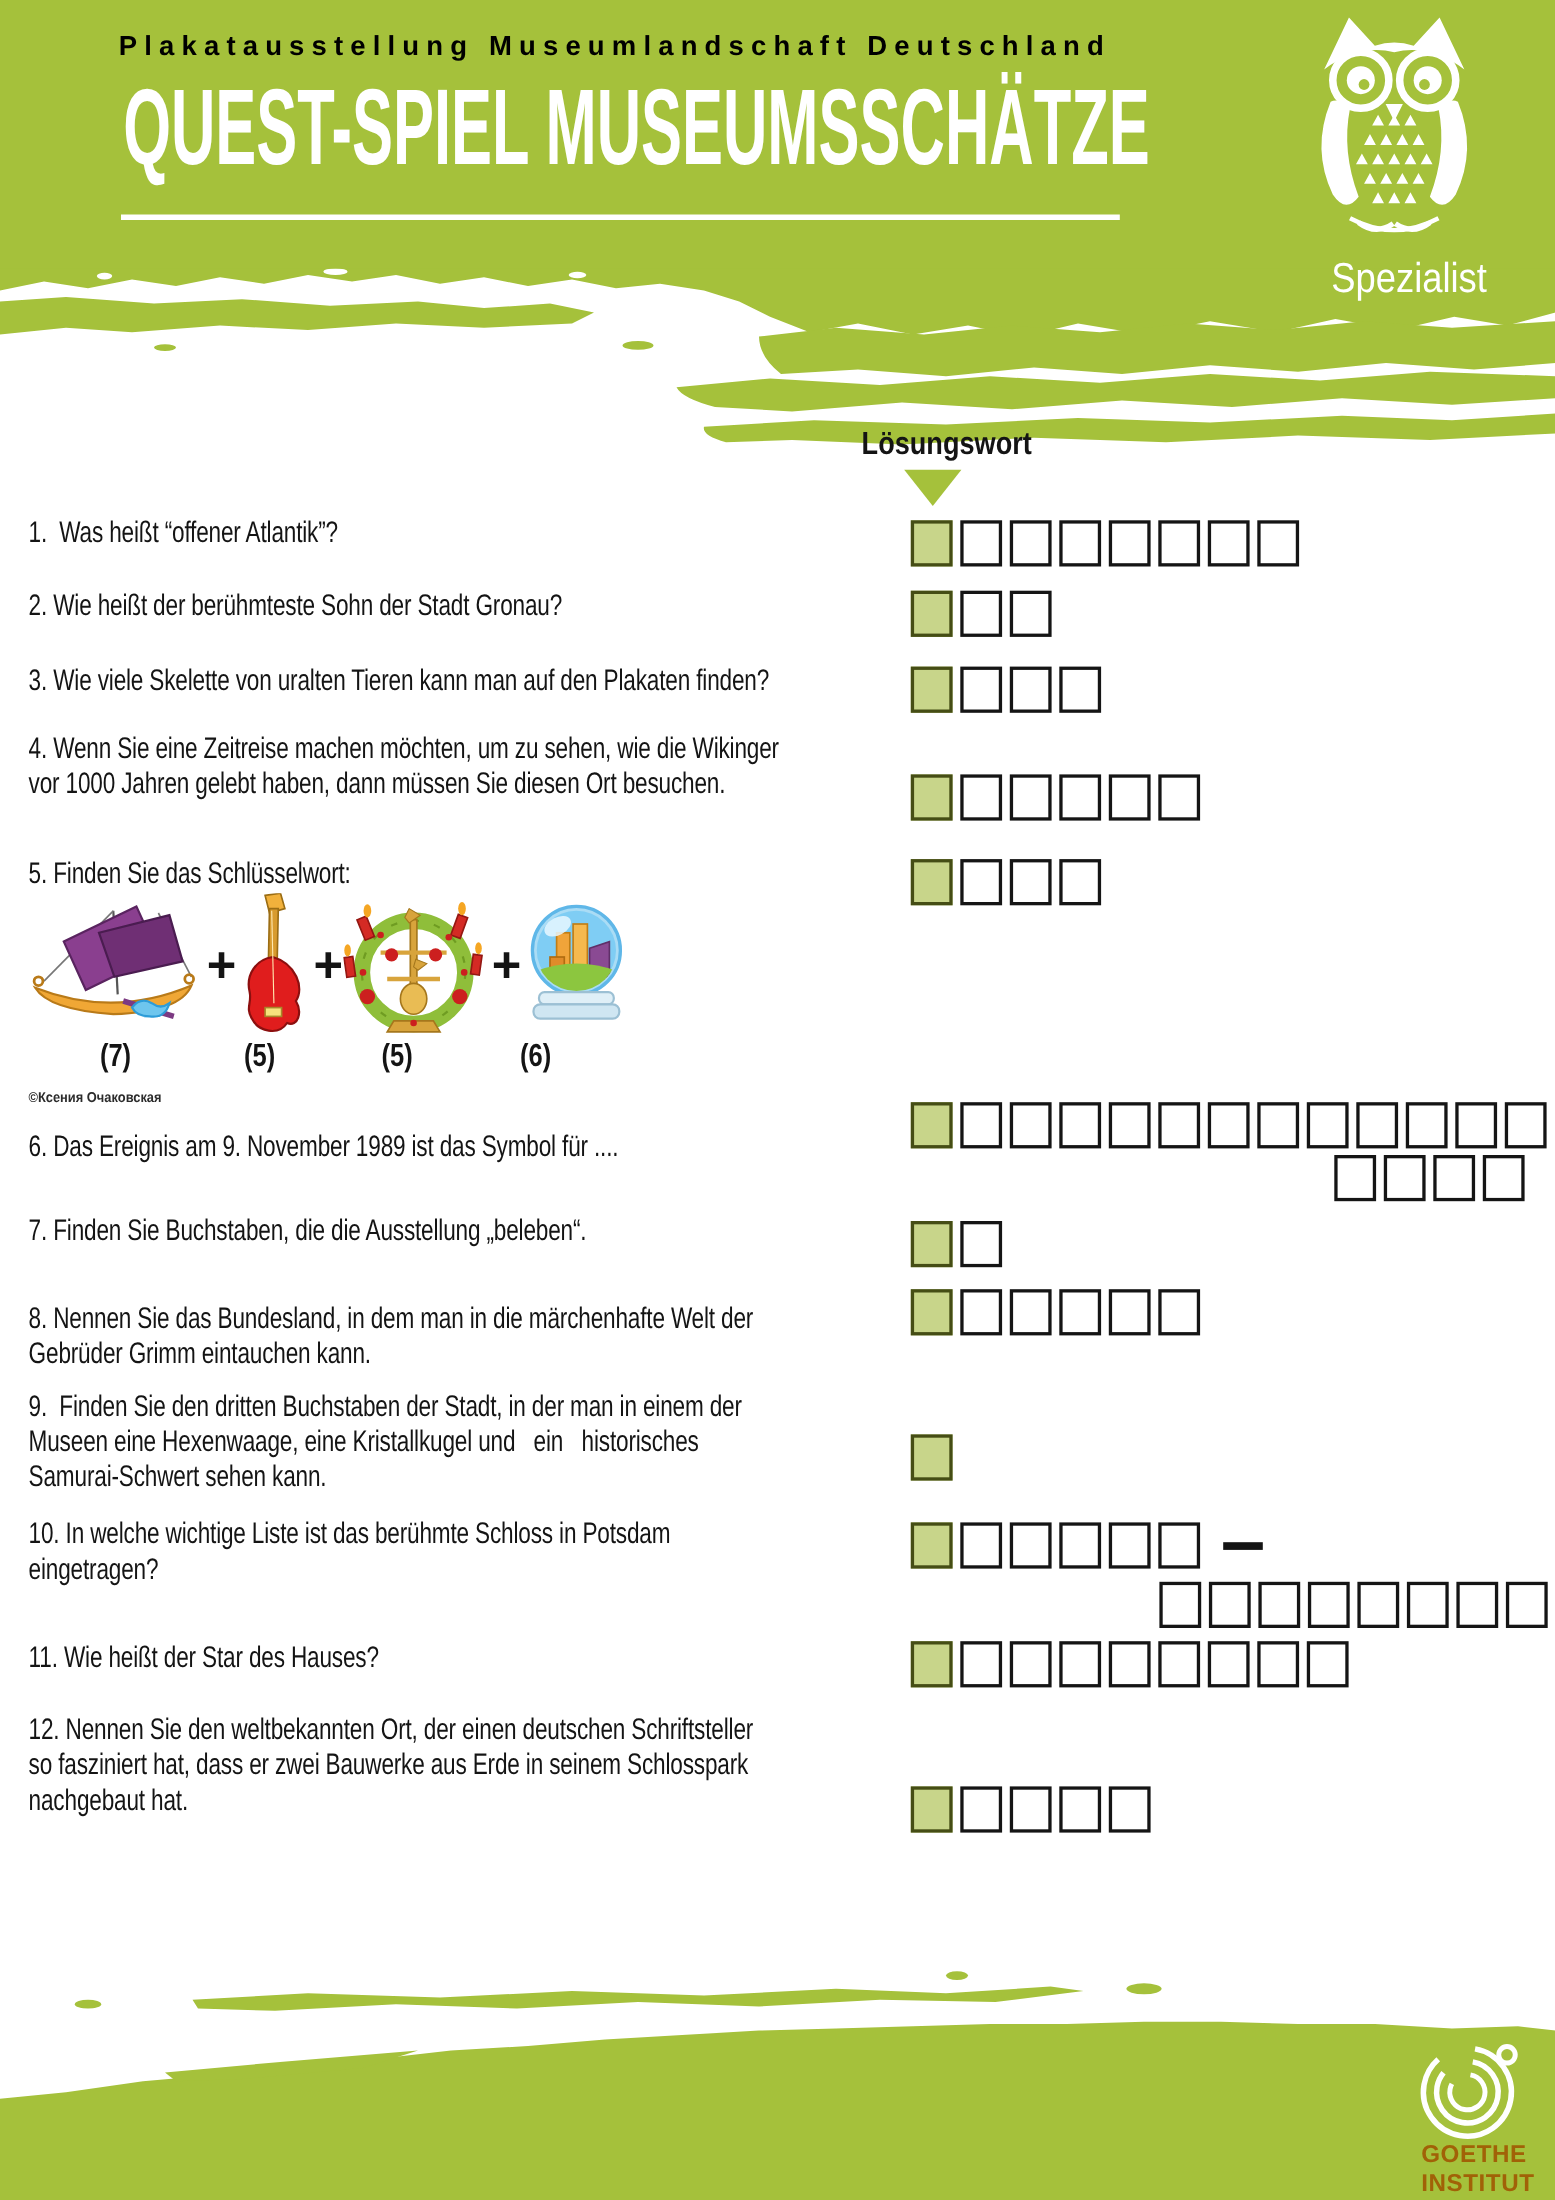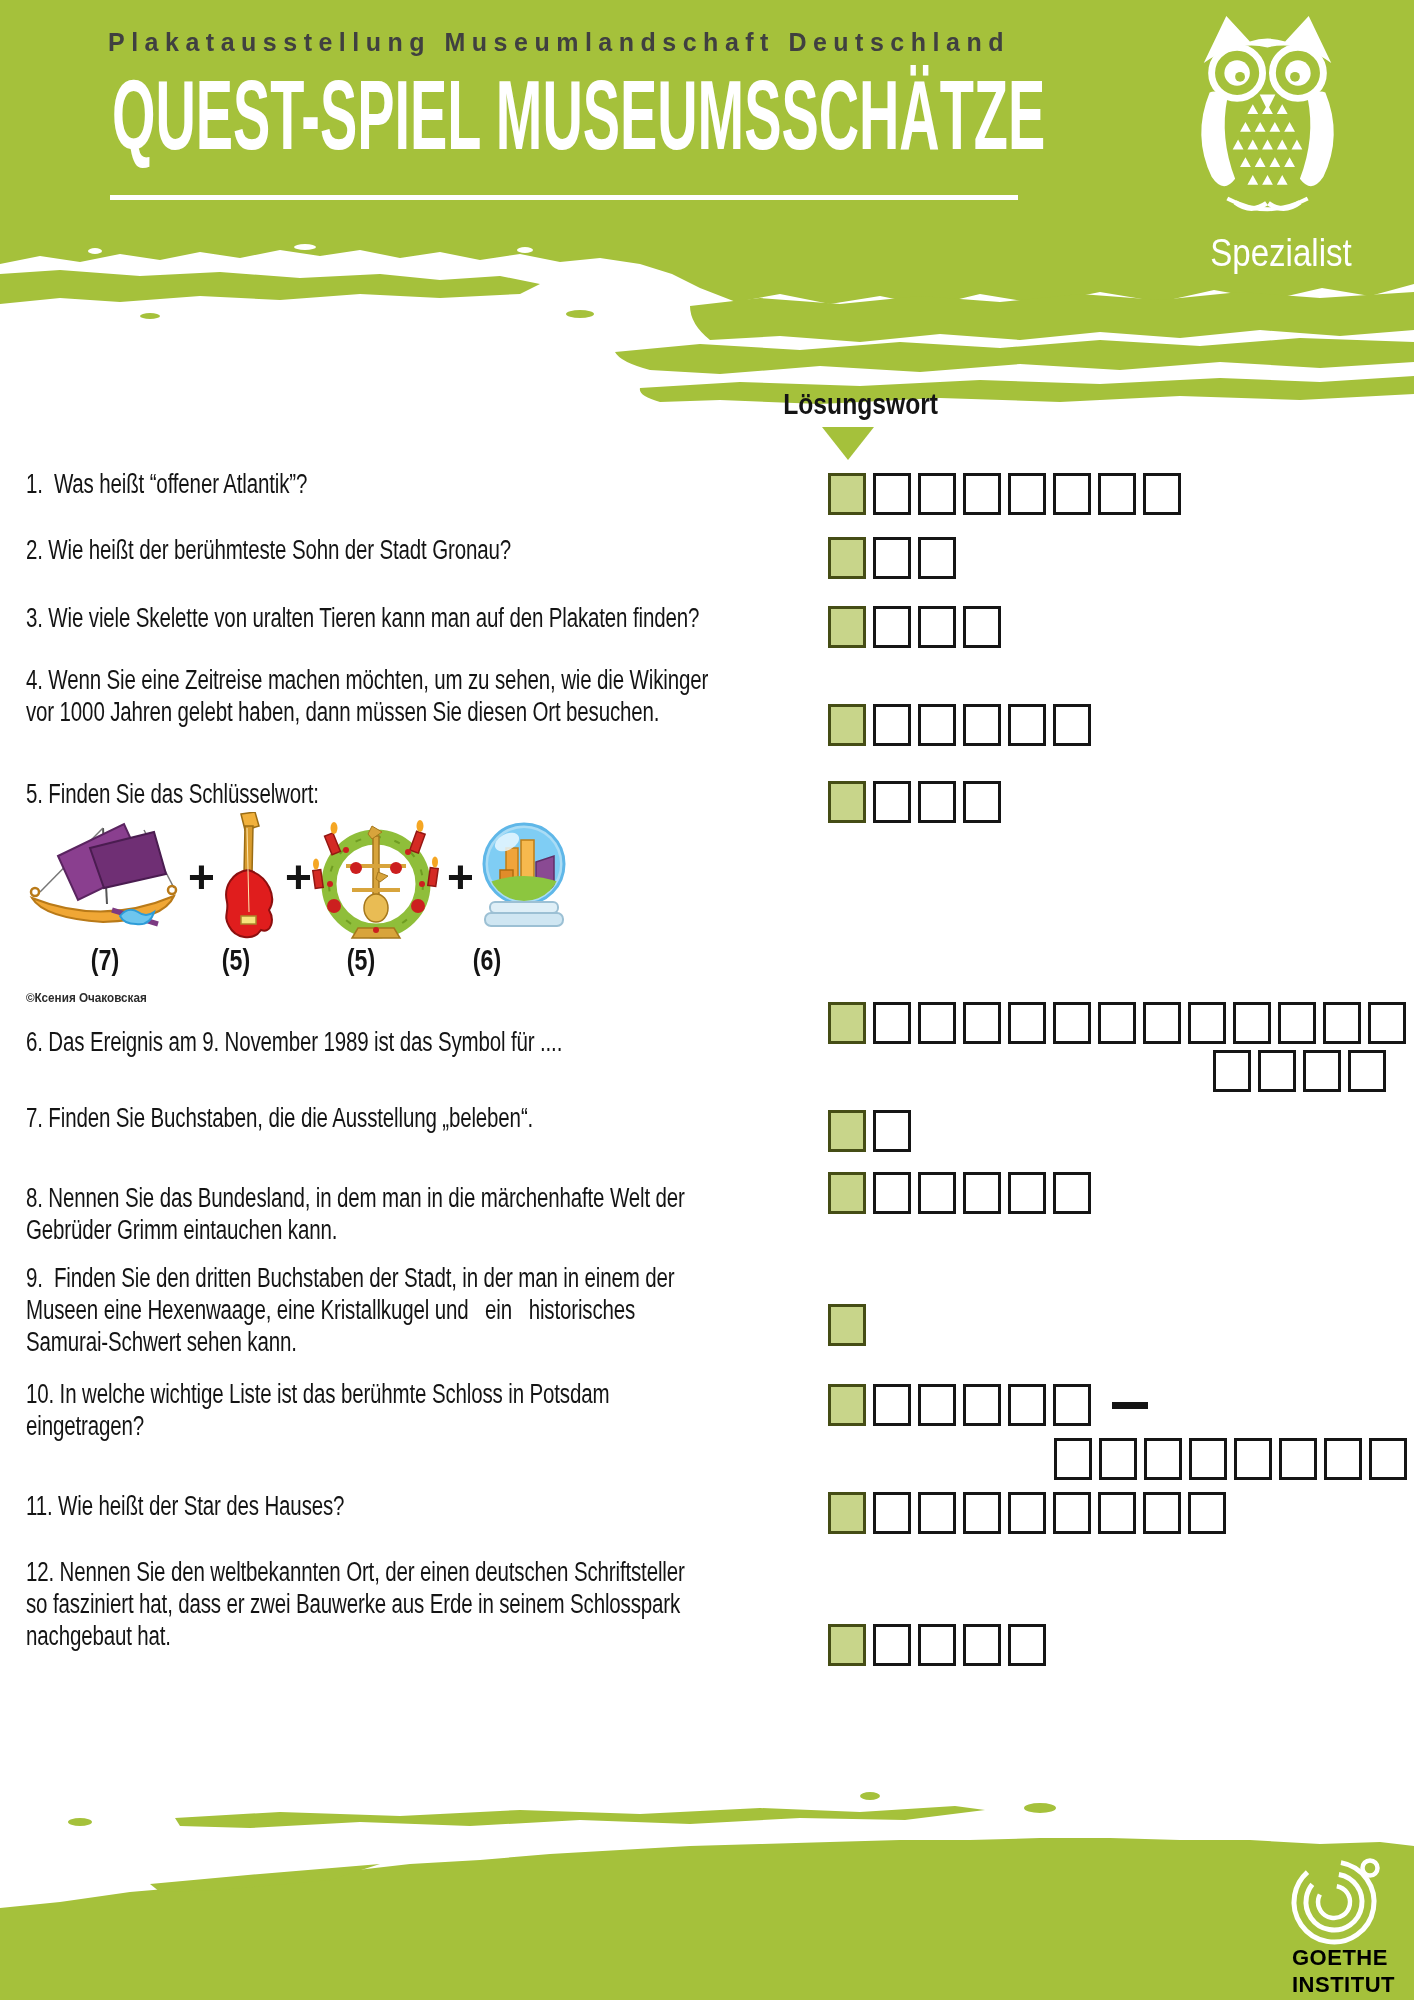--- a/index.html
+++ b/index.html
@@ -1,21 +1,21 @@
 <!DOCTYPE html>
 <html><head>
 <meta charset="utf-8">
 <style>
   html,body{margin:0;padding:0;background:#e8e8e8;}
   .page{position:relative;width:1414px;height:2000px;background:#ffffff;overflow:hidden;
         font-family:"Liberation Sans","DejaVu Sans",sans-serif;margin:0 auto;}
   
   .header-band{position:absolute;left:0;top:0;width:1414px;height:250px;background:#a5c13b;}
   .brush-top{position:absolute;left:0;top:244px;width:1414px;height:170px;}
-  .kicker{position:absolute;left:108px;top:28px;width:900px;text-align:center;color:#404040;
+  .kicker{position:absolute;left:108px;top:28px;width:900px;text-align:center;color:#000000;
           font-size:25px;font-weight:700;letter-spacing:6.5px;white-space:nowrap;}
   .big-title{position:absolute;left:112px;top:66px;color:#fff;font-size:98px;font-weight:700;
              line-height:1;white-space:nowrap;transform:scaleX(0.57);transform-origin:0 0;letter-spacing:0px;}
   .title-rule{position:absolute;left:110px;top:195px;width:908px;height:5px;background:#fff;}
   .owl{position:absolute;left:1192px;top:10px;width:152px;height:216px;}
   .badge{position:absolute;left:1186px;top:232px;width:190px;text-align:center;color:#fff;
          font-size:38px;font-weight:400;transform:scaleX(0.87);transform-origin:center top;}
   
   .sol-label{position:absolute;left:772px;top:388px;width:150px;text-align:center;color:#141414;
              font-size:29px;font-weight:700;transform:scaleX(0.85);transform-origin:center top;}
@@ -32,21 +32,21 @@
   
   .rebus-icon{position:absolute;}
   .plus{position:absolute;color:#141414;font-size:46px;font-weight:700;}
   .rcount{position:absolute;width:70px;text-align:center;color:#141414;font-size:29px;font-weight:700;
           transform:scaleX(0.8);transform-origin:center top;}
   .credit{position:absolute;left:26px;top:990px;color:#2c2c2c;font-size:13px;font-weight:600;
           transform:scaleX(0.9);transform-origin:0 0;}
   
   .brush-bottom{position:absolute;left:0;top:1788px;width:1414px;height:212px;}
   .gi-logo{position:absolute;left:1288px;top:1856px;width:96px;height:92px;}
-  .gi-text{position:absolute;left:1292px;top:1944px;color:#000000;font-size:22px;font-weight:700;
+  .gi-text{position:absolute;left:1292px;top:1944px;color:#a16207;font-size:22px;font-weight:700;
            line-height:27px;letter-spacing:0.5px;white-space:pre;}
 </style>
 </head>
 <body>
 
 <div class="page">
 
   <div class="header-band"></div>
 
   <svg class="brush-top" viewBox="0 0 1414 170" preserveAspectRatio="none">

